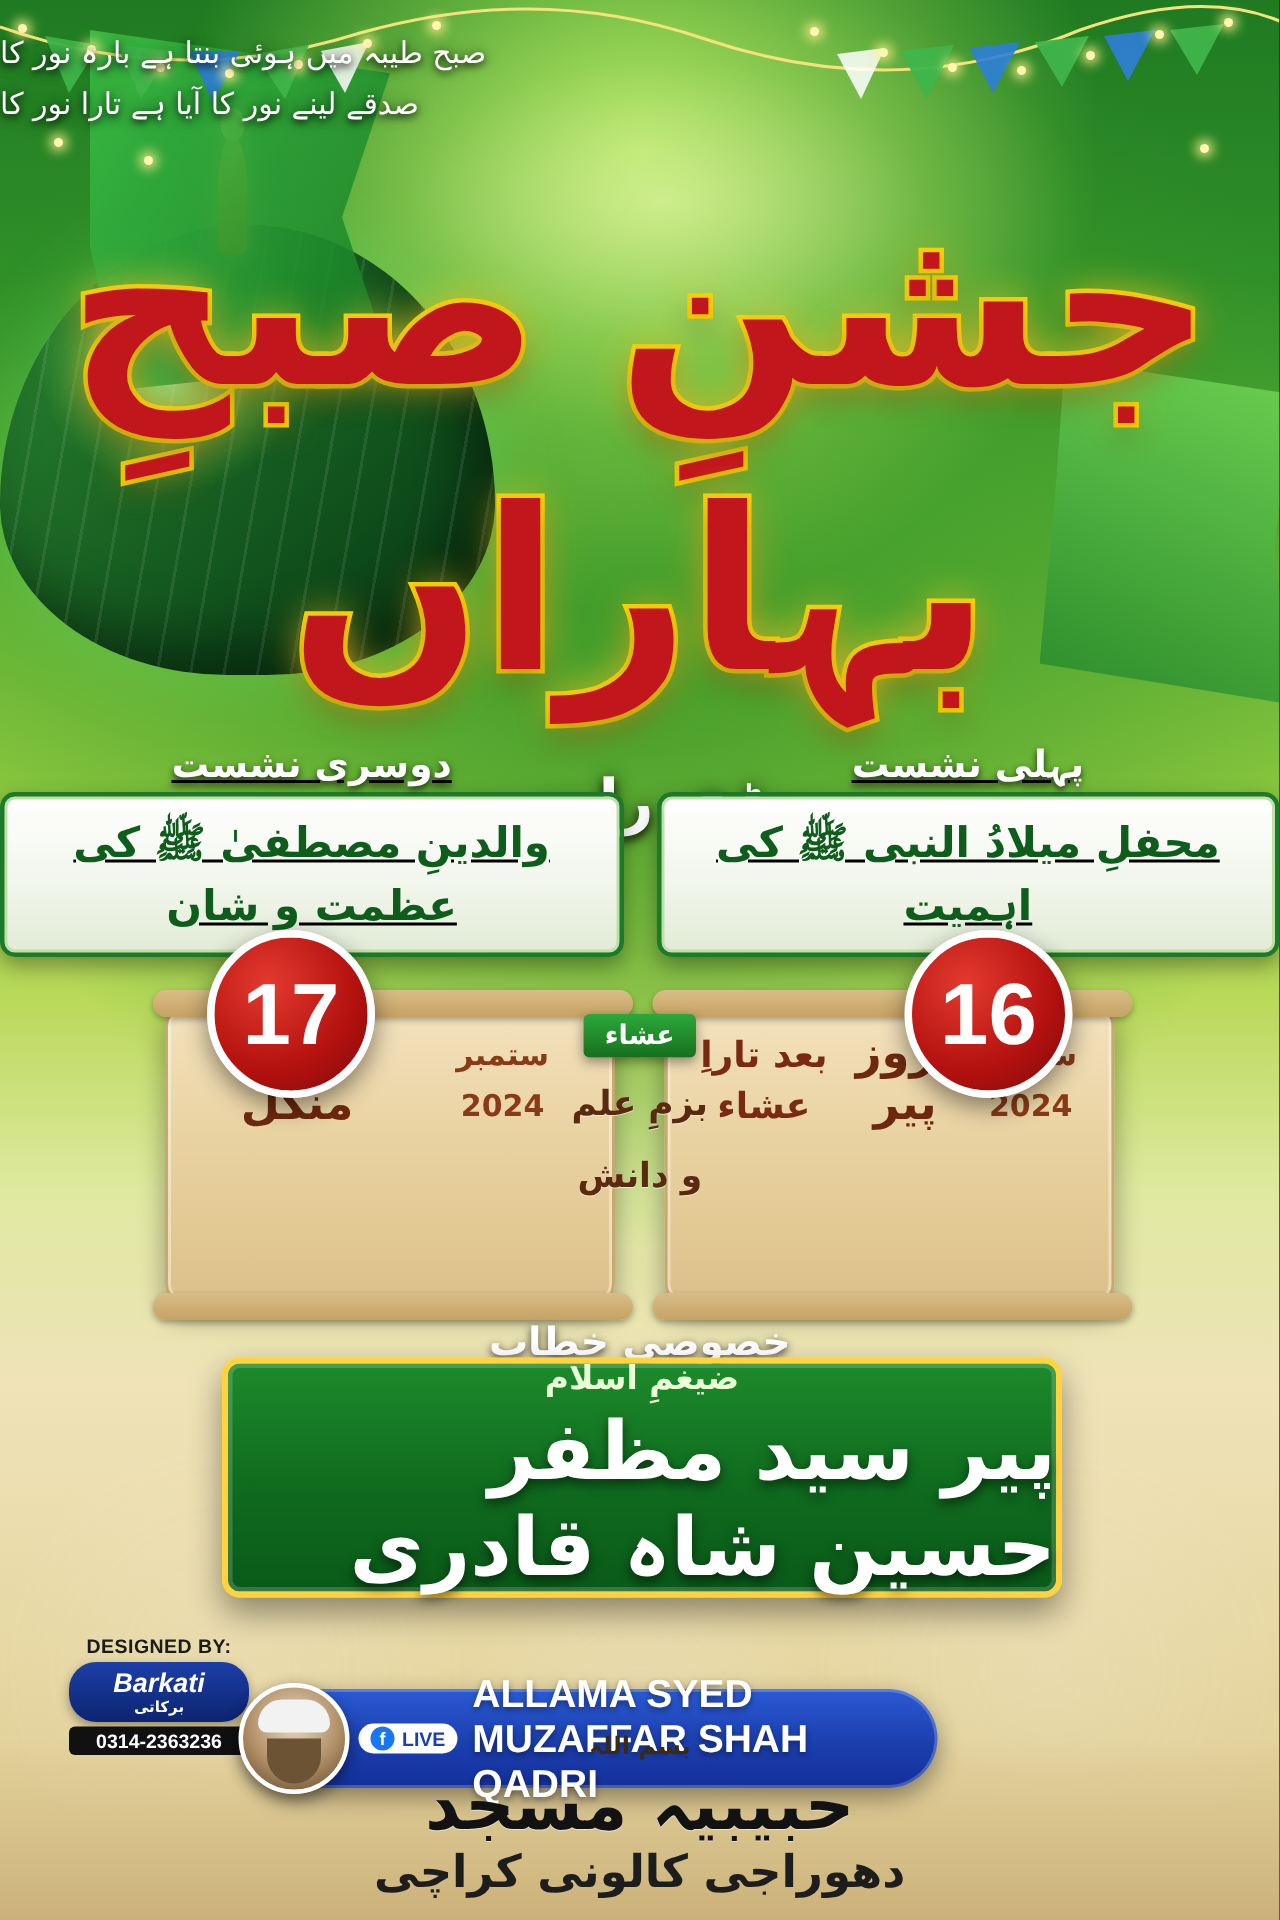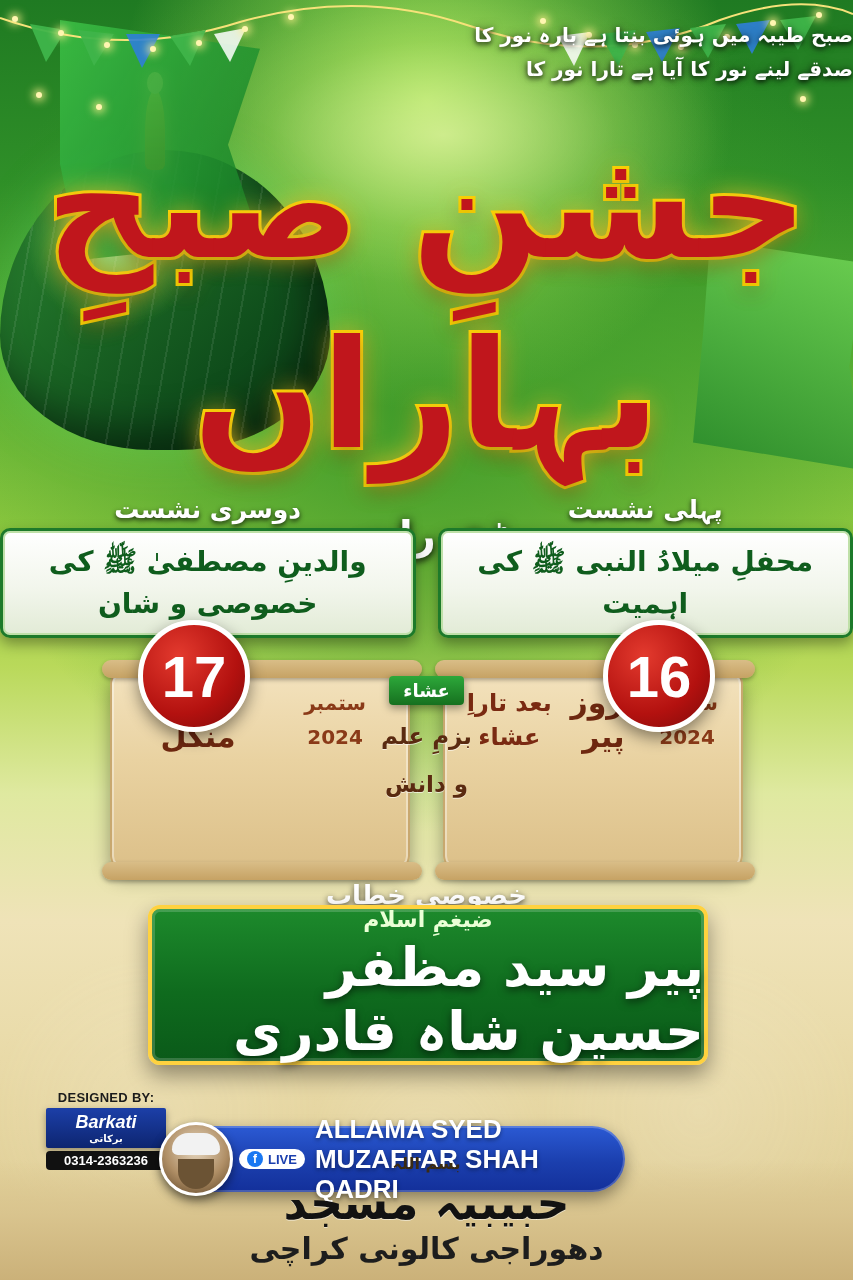--- a/index.html
+++ b/index.html
@@ -87,22 +87,22 @@
   .lights i {
     position: absolute; width: 6px; height: 6px; border-radius: 50%;
     background: #fff6b0; box-shadow: 0 0 8px 3px rgba(255,240,140,.85);
   }
 
   
   .urdu { direction: rtl; font-family: "DejaVu Sans", "Liberation Sans", sans-serif; }
 
   .couplet {
     position: absolute; top: 18px; left: 0; width: 853px;
-    text-align: right; color: #ffffff;
-    font-size: 20px; line-height: 34px; font-weight: bold;
+    text-align: left; color: #ffffff;
+    font-size: 20px; line-height: 34px; font-weight: normal;
     text-shadow: 0 2px 5px rgba(0,0,0,.75), 0 0 10px rgba(0,0,0,.5);
   }
 
   .title-block { position: absolute; top: 110px; left: 0; width: 853px; text-align: center; }
   .title-main {
     font-size: 150px; line-height: 190px; font-weight: bold;
     color: #c0161c;
     -webkit-text-stroke: 6px #ffd400;
     paint-order: stroke fill;
     text-shadow: 0 0 26px rgba(255,210,40,.85), 0 8px 20px rgba(0,0,0,.45);
@@ -113,21 +113,21 @@
     font-size: 40px; line-height: 50px; font-weight: bold;
     color: #ffffff;
     text-shadow: 0 0 12px rgba(0,0,0,.6), 0 3px 6px rgba(0,0,0,.7);
     padding-left: 32px;
   }
 
   .sessions {
     position: absolute; top: 495px; left: 0; width: 853px;
     display: flex; flex-direction: row-reverse; justify-content: center; gap: 22px;
   }
-  .session { width: 448px; text-align: center; }
+  .session { width: 448px; text-align: center; text-decoration: underline; }
   .session-tag {
     font-size: 25px; font-weight: bold; color: #ffffff;
     text-shadow: 0 2px 5px rgba(0,0,0,.8);
     margin-bottom: 4px;
   }
   .session-box {
     background: linear-gradient(to bottom, #ffffff 0%, #f2f6ec 55%, #e2ebd6 100%);
     border: 3px solid #1d7a2a;
     border-radius: 10px;
     box-shadow: 0 6px 14px rgba(0,0,0,.35), inset 0 0 0 2px #bfe0a8;
@@ -212,21 +212,21 @@
   }
 
   
   .designer {
     position: absolute; left: 46px; bottom: 110px; width: 120px; text-align: center;
   }
   .designer .dtop { font-size: 13px; font-weight: bold; color: #1b1b1b; letter-spacing: .3px; }
   .designer .dbox {
     margin-top: 3px;
     background: linear-gradient(to bottom, #1c3fa8, #0d2570);
-    color: #ffffff; border-radius: 2px; padding: 4px 6px;
+    color: #ffffff; border-radius: 18px; padding: 4px 6px;
     font-size: 18px; font-style: italic; font-weight: bold;
     box-shadow: 0 3px 7px rgba(0,0,0,.35);
   }
   .designer .dbox small { display: block; font-size: 10px; font-style: normal; }
   .designer .dphone {
     margin-top: 3px; background: #111; color: #fff; font-size: 13px; font-weight: bold;
     border-radius: 4px; padding: 2px 0;
   }
 
   
@@ -347,21 +347,21 @@
     <div class="title-sub urdu">بڑی رات</div>
   </div>
 
   <div class="sessions">
     <div class="session">
       <div class="session-tag urdu">پہلی نشست</div>
       <div class="session-box urdu">محفلِ میلادُ النبی ﷺ کی اہمیت</div>
     </div>
     <div class="session">
       <div class="session-tag urdu">دوسری نشست</div>
-      <div class="session-box urdu">والدینِ مصطفیٰ ﷺ کی خصوصی و شان</div>
+      <div class="session-box urdu">والدینِ مصطفیٰ ﷺ کی عظمت و شان</div>
     </div>
   </div>
 
   <div class="dates">
 
     <div class="scroll right">
       <div class="scroll-inner urdu">
         <div class="small">ستمبر 2024</div>
         <div class="big">بروز پیر</div>
         <div>بعد تاراِ عشاء</div>

